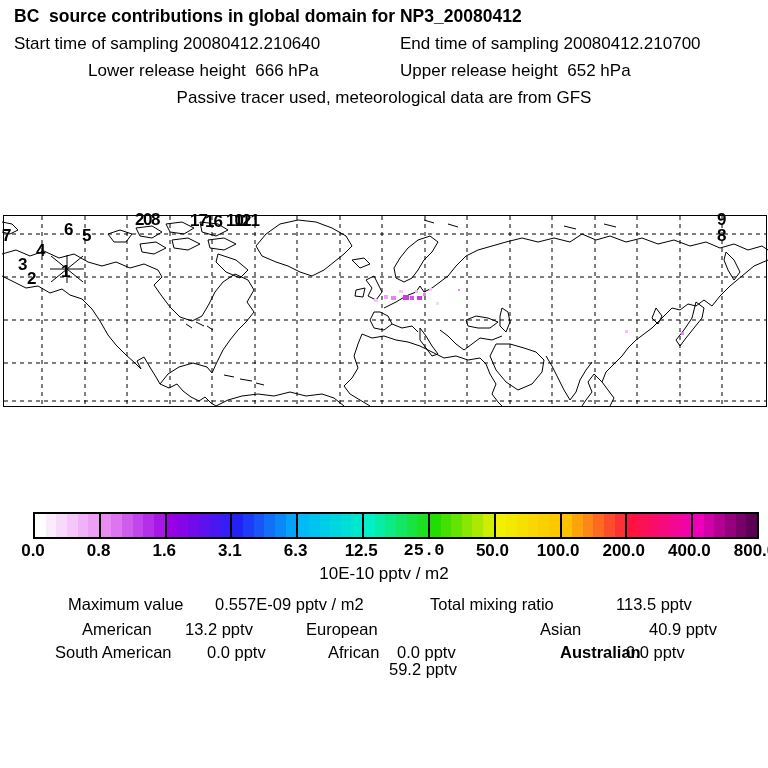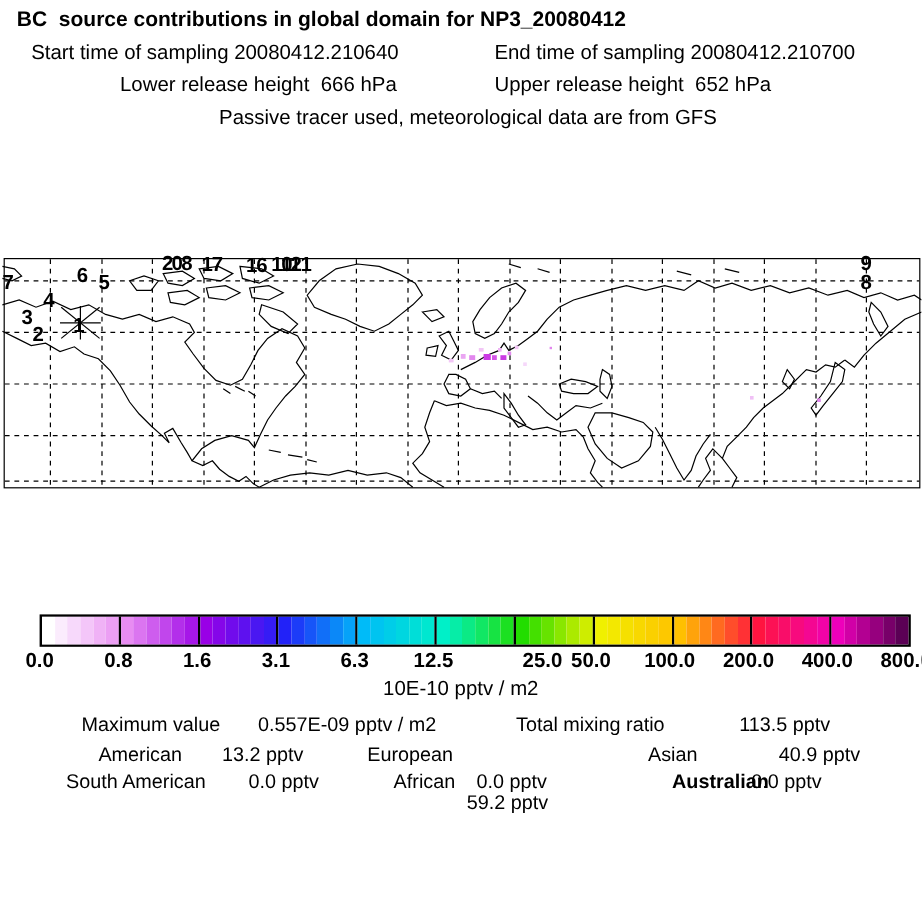--- a/index.html
+++ b/index.html
@@ -1,19 +1,19 @@
 <!DOCTYPE html>
 <html><head>
 <meta charset="utf-8">
 <style>
   html,body{margin:0;padding:0;background:#ffffff;}
   body{width:768px;height:768px;position:relative;font-family:"Liberation Sans",sans-serif;color:#000;}
   .abs{position:absolute;white-space:pre;line-height:1.15;}
   #title{font-weight:bold;font-size:17.5px;}
-  .hline{font-size:17px;margin-left:12px;}
+  .hline{font-size:17px;}
   #map{position:absolute;left:3px;top:215px;width:762px;height:190px;border:1.5px solid #000;overflow:visible;}
   #map svg{position:absolute;left:0;top:0;overflow:visible;}
   .stn{position:absolute;font-weight:bold;font-size:17px;line-height:1;letter-spacing:-1px;}
   .cell{position:absolute;}
   #colorbar{position:absolute;left:33px;top:512px;width:722px;height:23px;border:2px solid #000;display:flex;}
   .seg{flex:1;display:flex;border-left:2px solid #000;}
   .seg:first-child{border-left:none;}
   .seg div{flex:1;}
   .tick{position:absolute;top:541px;transform:translateX(-50%);font-weight:bold;font-size:17px;white-space:pre;}
   #unit-label{position:absolute;left:0;right:0;top:564px;text-align:center;font-size:17px;}
@@ -109,21 +109,21 @@
       <div class="stn" style="left: -2px; top: 11px;">7</div>
       <div class="stn" style="left: 60px; top: 5px;">6</div>
       <div class="stn" style="left: 78px; top: 11px;">5</div>
       <div class="stn" style="left: 32px; top: 26px;">4</div>
       <div class="stn" style="left: 14px; top: 40px;">3</div>
       <div class="stn" style="left: 23px; top: 54px;">2</div>
       <div class="stn" style="left: 57px; top: 47px;">1</div>
       <div class="stn" style="left: 131px; top: -5px;">2</div>
       <div class="stn" style="left: 139px; top: -5px;">0</div>
       <div class="stn" style="left: 147px; top: -5px;">8</div>
-      <div class="stn" style="left: 164px; top: -4px;">17</div>
+      <div class="stn" style="left: 186px; top: -4px;">17</div>
       <div class="stn" style="left: 201px; top: -3px;">16</div>
       <div class="stn" style="left: 222px; top: -4px;">10</div>
       <div class="stn" style="left: 230px; top: -4px;">11</div>
       <div class="stn" style="left: 238px; top: -4px;">21</div>
       <div class="stn" style="left: 713px; top: -5px;">9</div>
       <div class="stn" style="left: 713px; top: 11px;">8</div>
     </div>
 </div>
 
 <div id="colorbar">
@@ -216,21 +216,21 @@
       <div style="background: rgb(91, 0, 85);"></div>
     </div>
   </div>
 <div id="colorbar-ticks">
     <div class="tick" style="left: 33px;">0.0</div>
     <div class="tick" style="left: 98.6364px;">0.8</div>
     <div class="tick" style="left: 164.273px;">1.6</div>
     <div class="tick" style="left: 229.909px;">3.1</div>
     <div class="tick" style="left: 295.545px;">6.3</div>
     <div class="tick" style="left: 361.182px;">12.5</div>
-    <div class="tick" style="left: 452px;">25.0</div>
+    <div class="tick" style="left: 424px; font-family: Liberation Mono, monospace;">25.0</div>
     <div class="tick" style="left: 492.455px;">50.0</div>
     <div class="tick" style="left: 558.091px;">100.0</div>
     <div class="tick" style="left: 623.727px;">200.0</div>
     <div class="tick" style="left: 689.364px;">400.0</div>
     <div class="tick" style="left: 755px;">800.0</div>
   </div>
 <div id="unit-label">10E-10 pptv / m2</div>
 
 <div id="stats">
     <div class="statrow">

